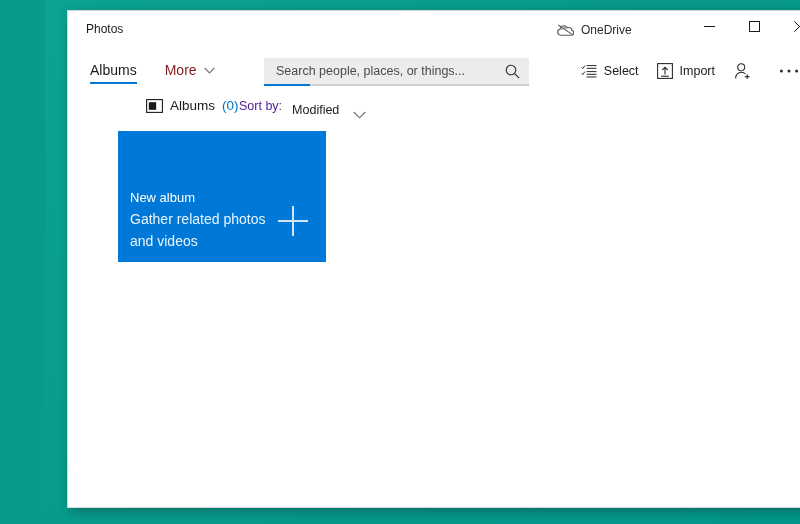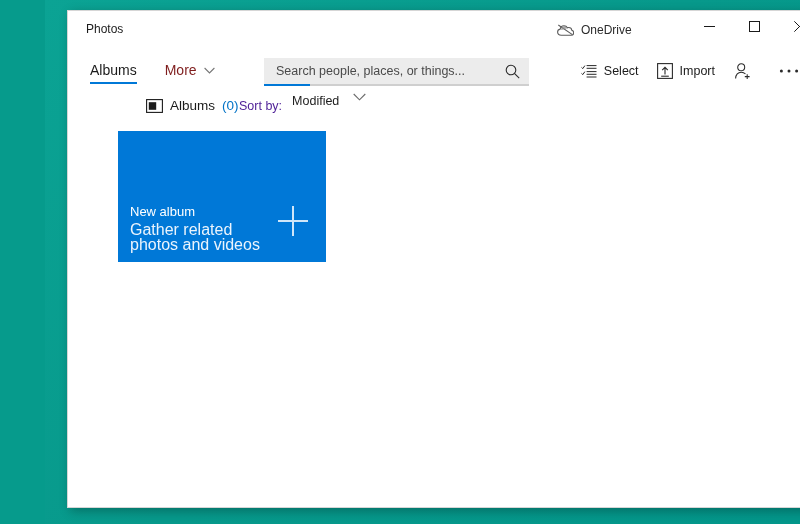--- a/index.html
+++ b/index.html
@@ -202,21 +202,21 @@
     left: 171px;
     top: 0;
     display: flex;
     align-items: center;
     height: 26px;
     gap: 8px;
   }
   .sort-label { font-size: 12.5px; color: #4c1d95; line-height: 17px; }
   .sort-value-btn {
     display: flex;
-    align-items: flex-start;
+    align-items: flex-end;
     gap: 14px;
     height: 26px;
     padding: 0 2px;
     cursor: default;
   }
   .sort-value { font-size: 12.5px; color: #1b1b1b; line-height: 17px; }
 
   
   .content {
     position: relative;
@@ -237,22 +237,22 @@
     bottom: 10px;
     width: 145px;
     color: #ffffff;
   }
   .tile-title {
     font-size: 13px;
     line-height: 17px;
     margin-bottom: 2px;
   }
   .tile-sub {
-    font-size: 16px;
-    line-height: 15px;
+    font-size: 14px;
+    line-height: 22px;
     color: #eaf4fd;
   }
   .tile-plus {
     position: absolute;
     right: 18px;
     bottom: 26px;
     width: 30px;
     height: 30px;
   }
   .tile-plus::before, .tile-plus::after {

